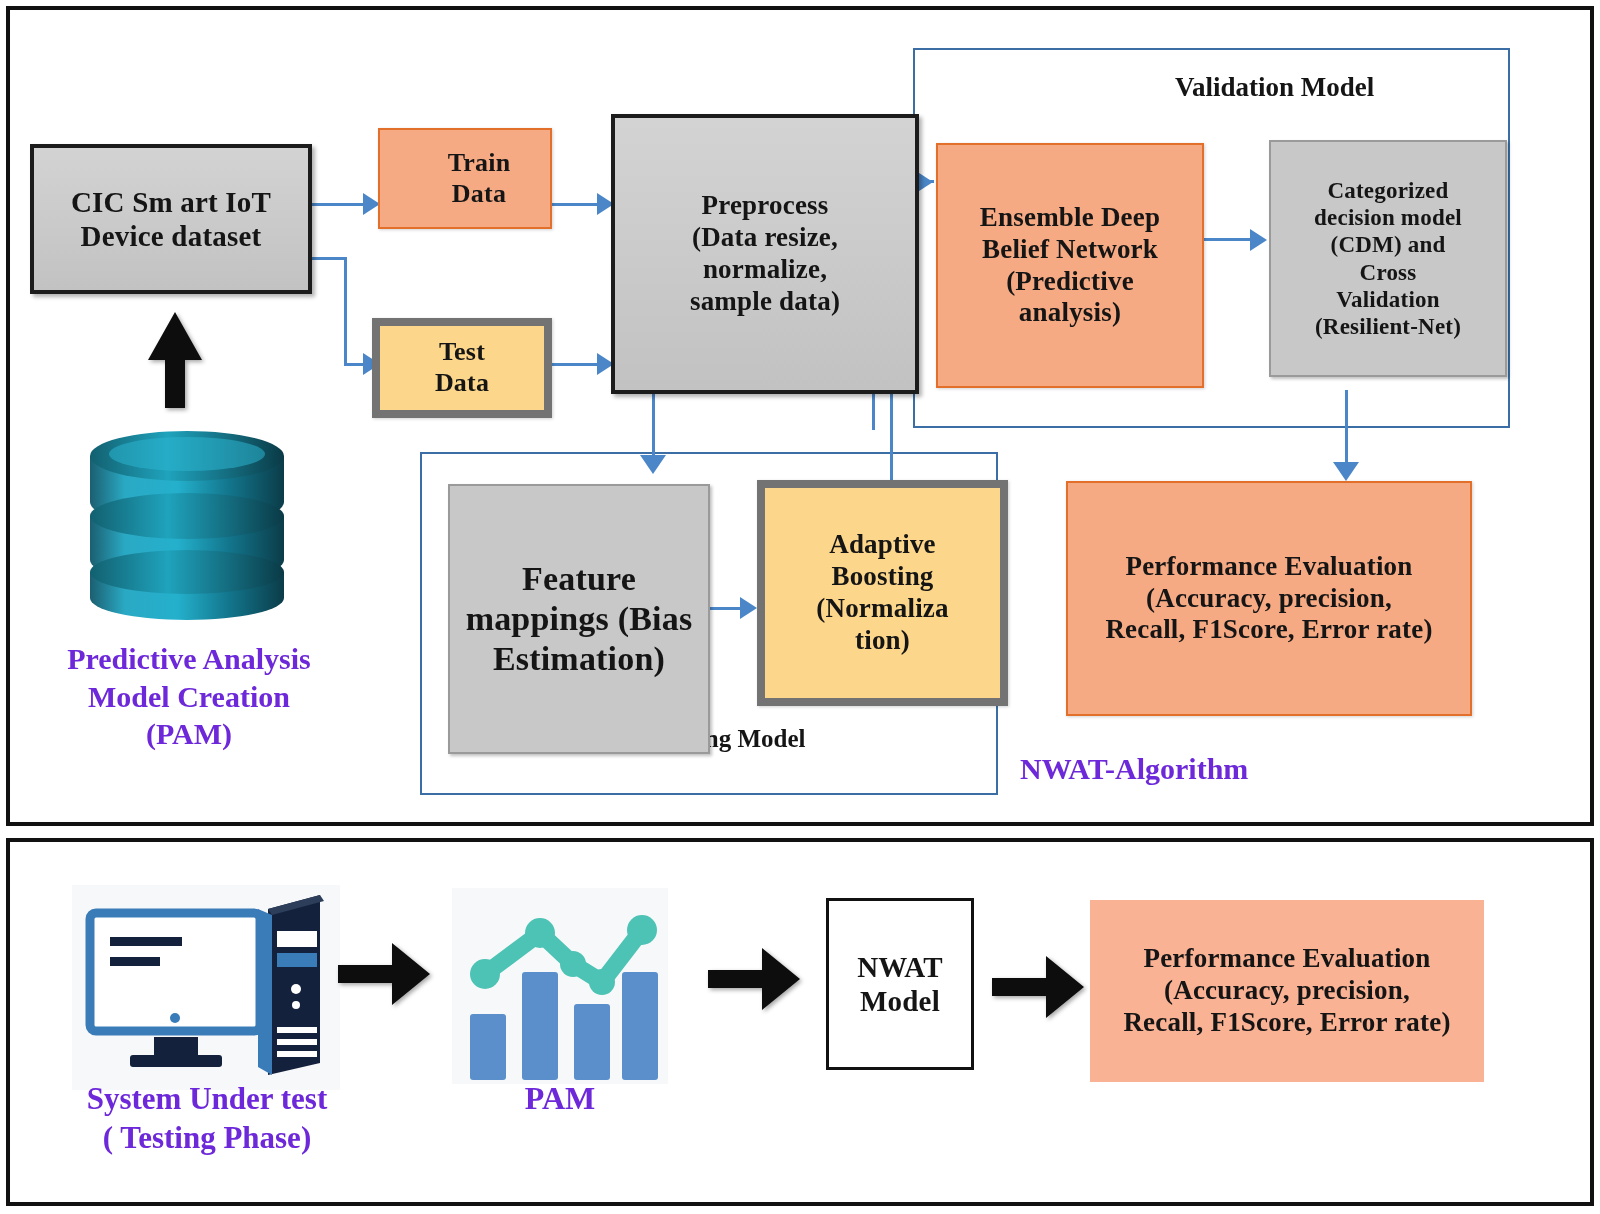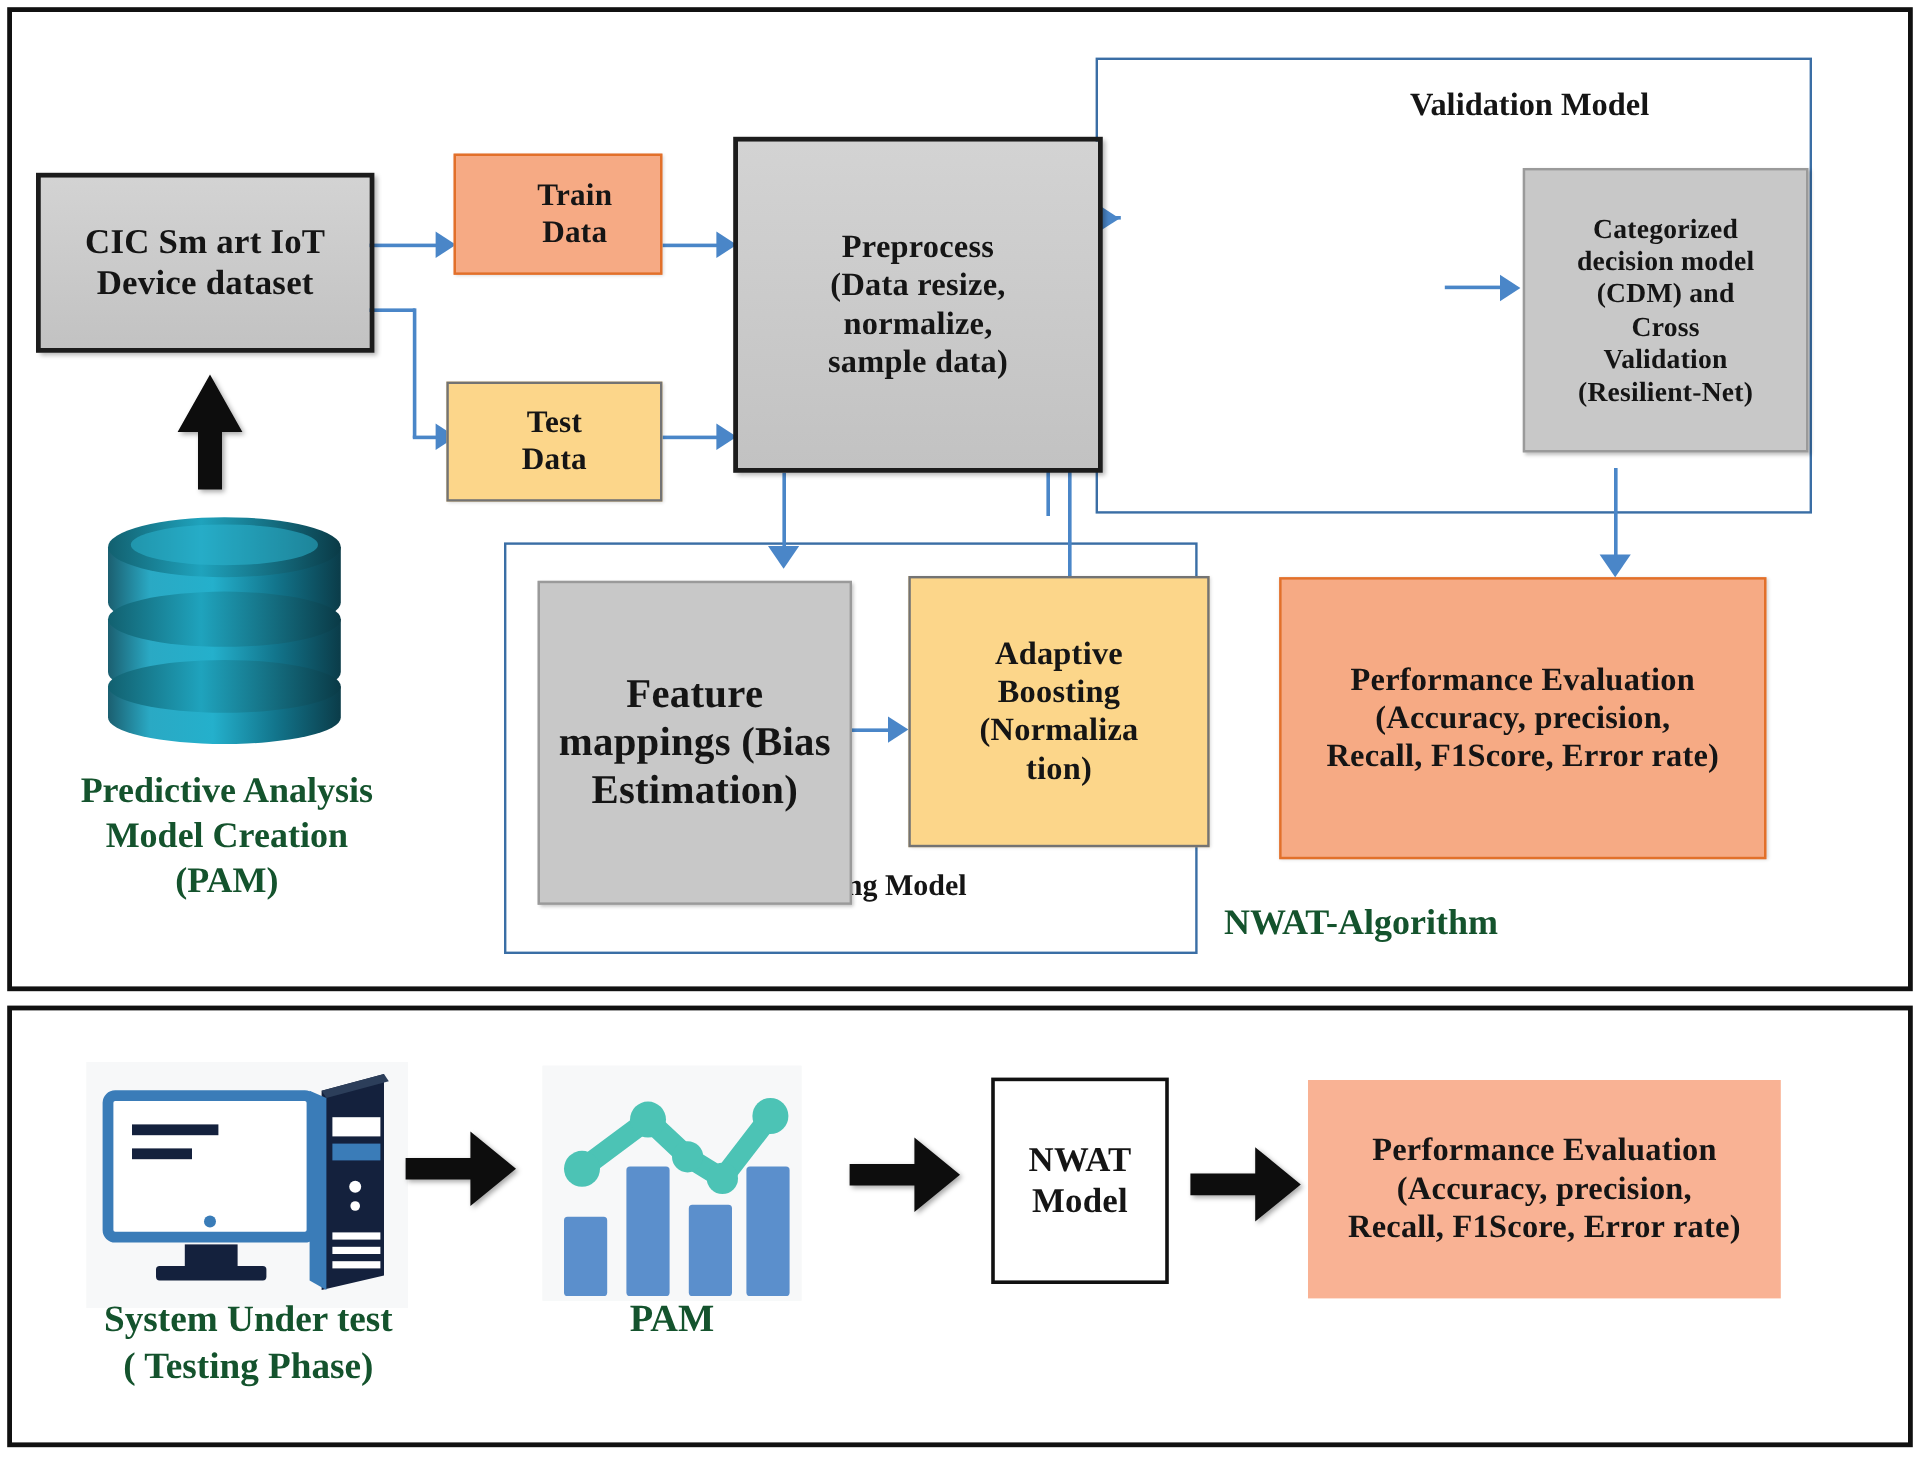--- a/index.html
+++ b/index.html
@@ -13,28 +13,28 @@
   .node{position:absolute;box-sizing:border-box;display:flex;align-items:center;
         justify-content:center;text-align:center;line-height:1.18;color:#151515;
         font-weight:700;letter-spacing:.2px;}
   .node span{display:block;padding:2px 6px;}
 
   .grey{background:#c8c8c8;border:2px solid #9a9a9a;box-shadow:2px 2px 3px rgba(0,0,0,.25);}
   .grey-strong{background:linear-gradient(180deg,#d3d3d3,#c2c2c2);border:4px solid #1c1c1c;
                box-shadow:3px 3px 4px rgba(0,0,0,.3);}
   .orange{background:#f6aa84;border:2px solid #e2702a;box-shadow:1px 1px 3px rgba(0,0,0,.18);}
   .orange-soft{background:#f9b294;border:2px solid #e2702a;}
-  .yellow{background:#fcd68a;border:2px solid #737373;box-shadow:1px 1px 3px rgba(0,0,0,.18);}
+  .yellow{background:#fcd68a;border:8px solid #737373;box-shadow:1px 1px 3px rgba(0,0,0,.18);}
   .plain{background:#fff;border:3px solid #111;}
 
   .group{position:absolute;border:2px solid #3a6ea5;background:transparent;box-sizing:border-box;}
 
   .grouplabel{position:absolute;font-weight:700;color:#151515;white-space:nowrap;}
 
-  .caption{position:absolute;text-align:center;font-weight:700;color:#14532d;line-height:1.25;}
+  .caption{position:absolute;text-align:center;font-weight:700;color:#6d28d9;line-height:1.25;}
 
   .ln{position:absolute;background:#4a86c8;}
   .lnv{width:3px;}
   .lnh{height:3px;}
 
   .ahead{position:absolute;width:0;height:0;}
   .ahead-r{border-top:11px solid transparent;border-bottom:11px solid transparent;
            border-left:17px solid #4a86c8;}
   .ahead-d{border-left:13px solid transparent;border-right:13px solid transparent;
            border-top:19px solid #4a86c8;}
@@ -107,20 +107,26 @@
 Data</span>
   </div>
 
   <div class="node grey-strong" style="left:611px;top:114px;width:308px;height:280px;font-size:27px;">
     <span style="white-space:pre-line;">Preprocess
 (Data resize,
 normalize,
 sample data)</span>
   </div>
 
+  <div class="node orange" style="left:936px;top:143px;width:268px;height:245px;font-size:27px;">
+    <span style="white-space:pre-line;">Ensemble Deep
+Belief Network
+(Predictive
+analysis)</span>
+  </div>
 
   <div class="node grey" style="left:1269px;top:140px;width:238px;height:237px;font-size:23px;">
     <span style="white-space:pre-line;">Categorized
 decision model
 (CDM) and
 Cross
 Validation
 (Resilient-Net)</span>
   </div>
 

